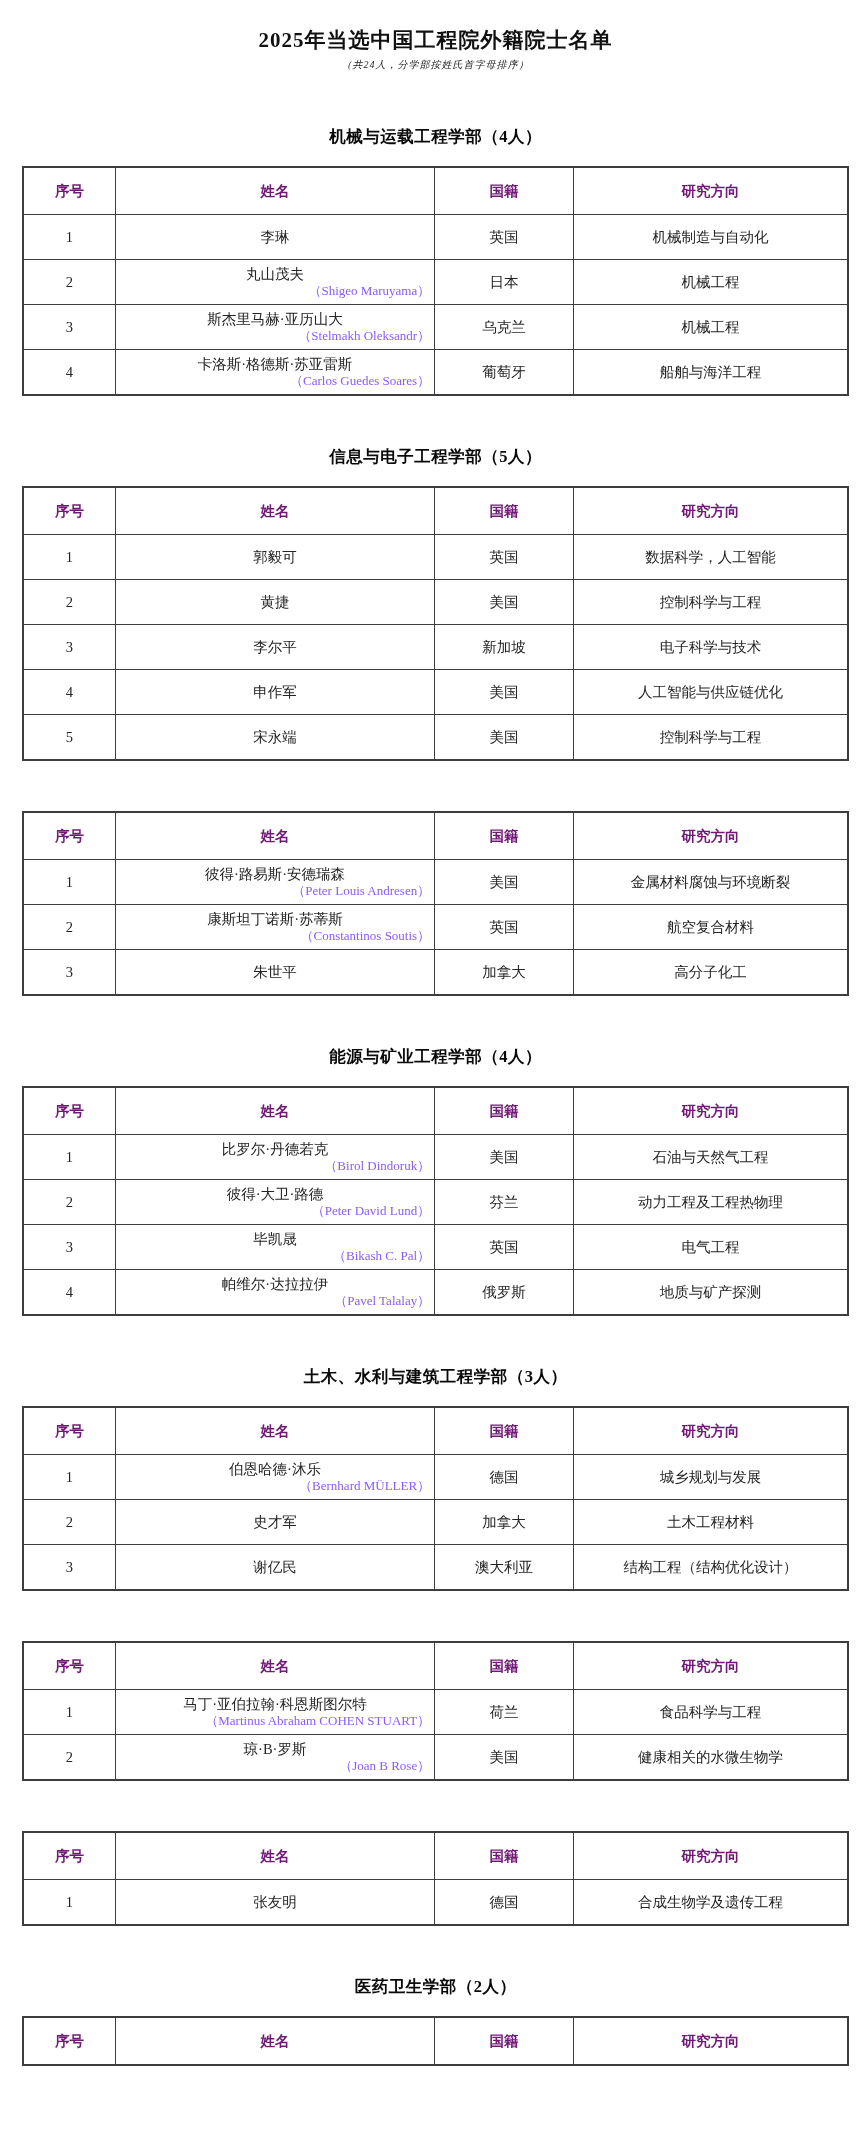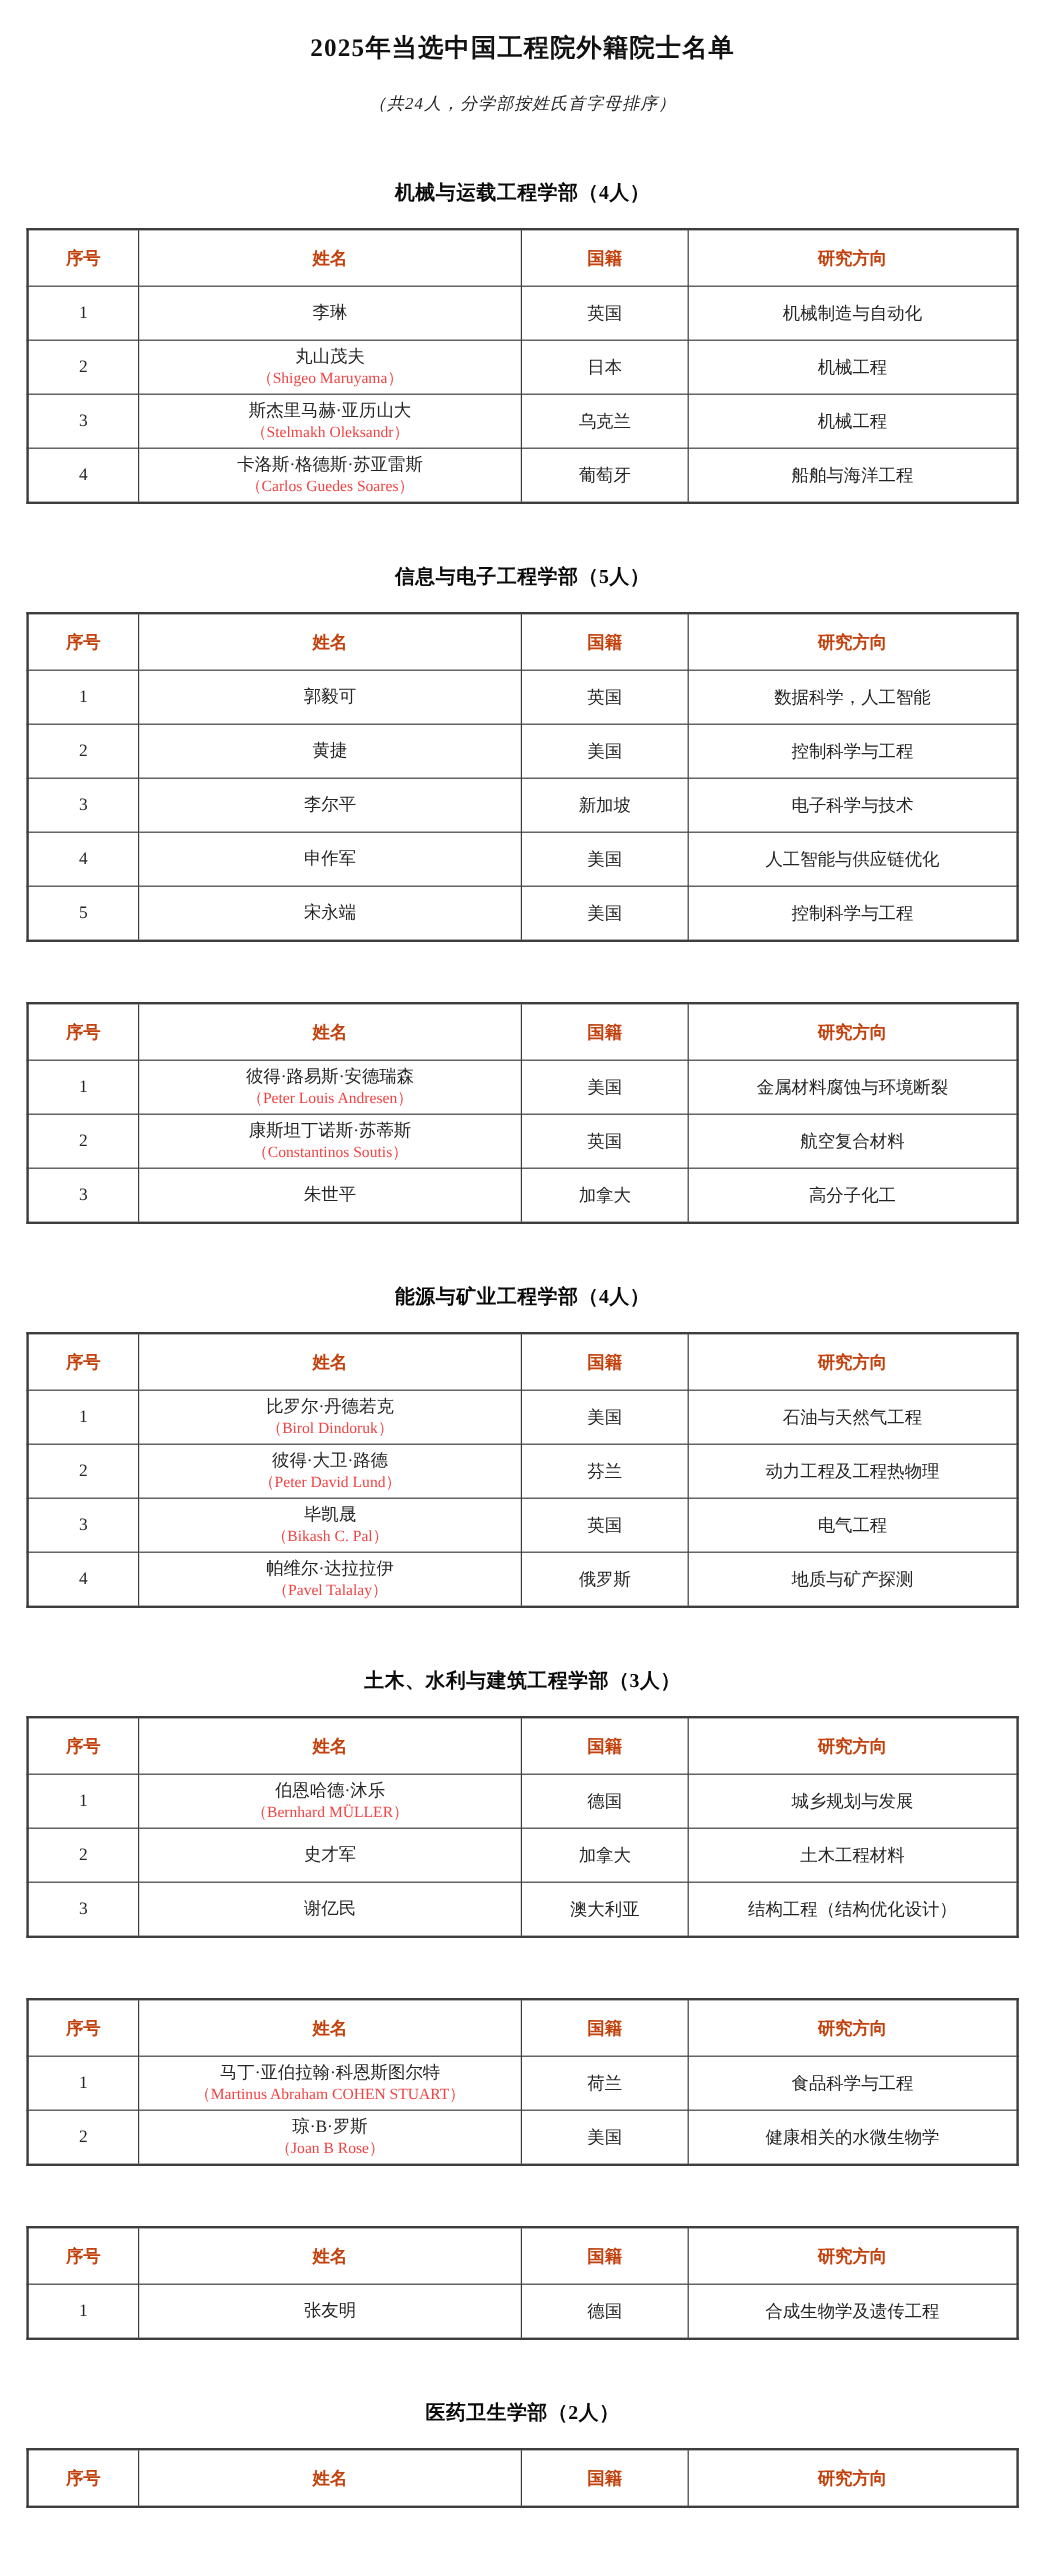--- a/index.html
+++ b/index.html
@@ -19,23 +19,23 @@
   }
   .page-title {
     margin: 8px 0 0 0;
     text-align: center;
     font-size: 21px;
     font-weight: bold;
     letter-spacing: 1px;
     color: #111111;
   }
   .page-subtitle {
-    margin-top: 24px;
+    margin-top: 4px;
     text-align: center;
-    font-size: 14px;
+    font-size: 10px;
     font-style: italic;
     color: #222222;
     letter-spacing: 1px;
   }
   .dept {
     margin-top: 50px;
   }
   .dept:first-of-type {
     margin-top: 54px;
   }
@@ -59,36 +59,37 @@
     text-align: center;
     vertical-align: middle;
     padding: 3px 4px;
     font-size: 14.5px;
     color: #242424;
     overflow: hidden;
   }
   table.roster th {
     height: 40px;
     font-weight: bold;
-    color: #c2410c;
+    color: #701a75;
   }
   table.roster td {
     height: 38px;
   }
   .col-no    { width: 11.2%; }
   .col-name  { width: 38.7%; }
   .col-nat   { width: 16.8%; }
   .col-field { width: 33.3%; }
   .name-cn {
     line-height: 17px;
   }
   .name-en {
     line-height: 15px;
     font-size: 13px;
-    color: #ef4444;
+    color: #8b5cf6;
+    text-align: right;
   }
 </style>
 </head>
 <body>
 
 <div class="doc">
   <h1 class="page-title">2025年当选中国工程院外籍院士名单</h1>
   <div class="page-subtitle">（共24人，分学部按姓氏首字母排序）</div>
   <div id="sections">
   <section class="dept">

